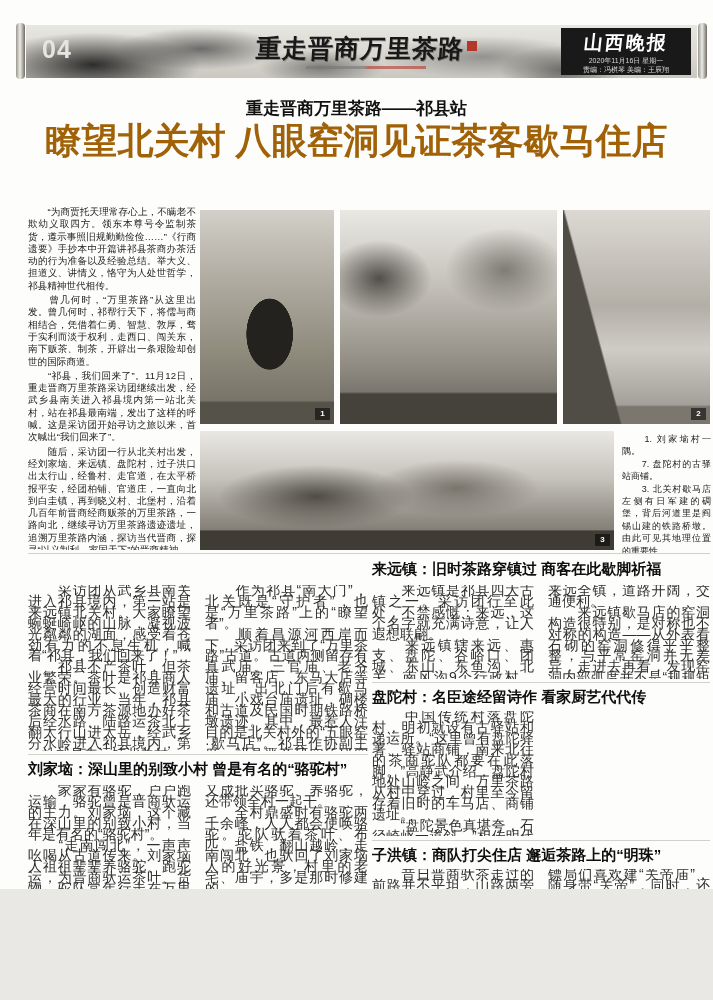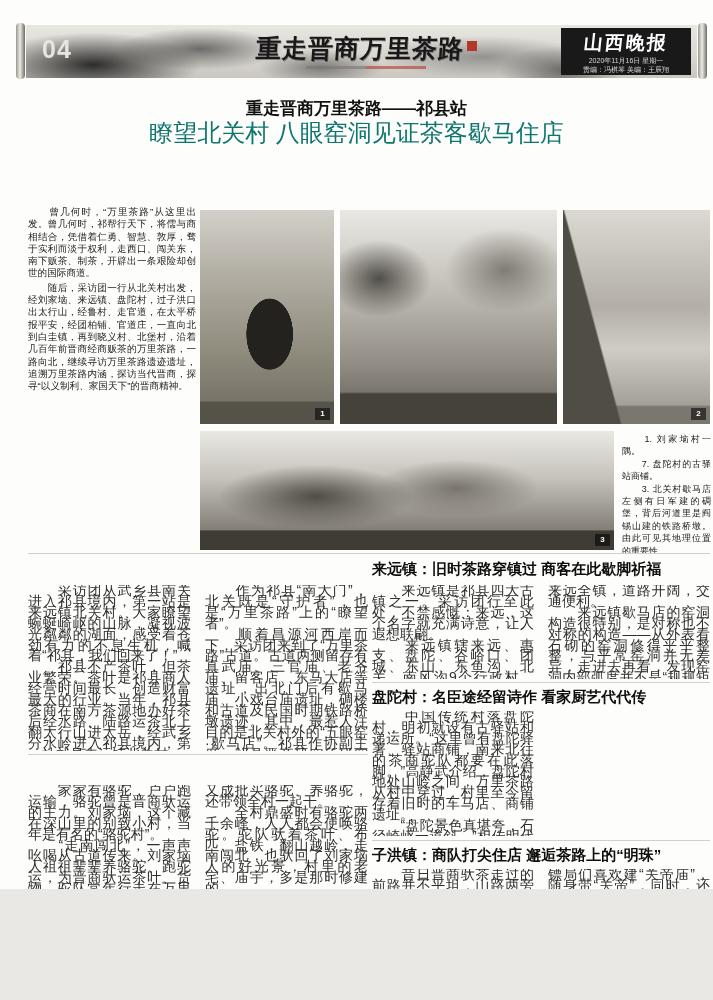--- a/index.html
+++ b/index.html
@@ -24,21 +24,21 @@
   .logo-sub{margin-top:1px;height:3px;width:120px;margin-left:auto;margin-right:auto;
             background:linear-gradient(90deg,#777 0 48%,#b5372b 52% 100%);opacity:.6;}
   .masthead-box{position:absolute;right:6px;top:3px;width:130px;height:47px;background:#191919;
                 color:#fff;text-align:center;padding-top:2px;box-sizing:border-box;}
   .masthead{font-size:19px;font-weight:900;letter-spacing:2px;transform:skewX(-6deg);display:inline-block;}
   .mh-line{font-size:7px;color:#d8d8d8;line-height:9px;}
   
   .kicker{position:absolute;left:0;top:97px;width:713px;text-align:center;
           font-size:17px;font-weight:bold;color:#111;}
   .headline{position:absolute;left:14px;width:685px;text-align:center;
-            font-size:24px;font-weight:400;color:#0f766e;letter-spacing:0;white-space:nowrap;}
+            font-size:36px;font-weight:700;color:#a16207;letter-spacing:0;white-space:nowrap;}
   #hl1{top:117px;} #hl2{top:159px;}
   
   .intro{position:absolute;left:28px;top:206px;width:168px;height:344px;overflow:hidden;
          font-size:9.6px;line-height:12.3px;text-align:justify;color:#222;}
   .intro p{margin:0 0 2px 0;}
   
   .photo{position:absolute;overflow:hidden;background-color:#a8a49c;}
   #photoA{left:200px;top:210px;width:134px;height:214px;background:
       linear-gradient(0deg,#55524a 0,#55524a 10%,rgba(85,82,74,0) 11%),
       radial-gradient(ellipse 42px 64px at 52% 58%, #24221e 0 55%, rgba(36,34,30,0) 56%),
@@ -105,21 +105,23 @@
       <div class="masthead">山西晚报</div>
       <div class="mh-line">2020年11月16日 星期一</div>
       <div class="mh-line">责编：冯棋琴 美编：王辰翔</div>
     </div>
   </div>
 
   <div class="kicker">重走晋商万里茶路——祁县站</div>
   <div class="headline" id="hl1">瞭望北关村 八眼窑洞见证茶客歇马住店</div>
 
   <div class="intro">
+    <p>　　“为商贾托天理常存心上，不瞒老不欺幼义取四方。领东本尊号令监制茶货，遵示事照旧规勤勤俭俭……”《行商遗要》手抄本中开篇讲祁县茶商办茶活动的行为准备以及经验总结。举大义、担道义、讲情义，恪守为人处世哲学，祁县精神世代相传。</p>
     <p>　　曾几何时，“万里茶路”从这里出发。曾几何时，祁帮行天下，将儒与商相结合，凭借着仁勇、智慧、敦厚，骛于实利而淡于权利，走西口、闯关东，南下贩茶、制茶，开辟出一条艰险却创世的国际商道。</p>
+    <p>　　“祁县，我们回来了”。11月12日，重走晋商万里茶路采访团继续出发，经武乡县南关进入祁县境内第一站北关村，站在祁县最南端，发出了这样的呼喊。这是采访团开始寻访之旅以来，首次喊出“我们回来了”。</p>
     <p>　　随后，采访团一行从北关村出发，经刘家垴、来远镇、盘陀村，过子洪口出太行山，经鲁村、走官道，在太平桥报平安，经团柏铺、官道庄，一直向北到白圭镇，再到晓义村、北堡村，沿着几百年前晋商经商贩茶的万里茶路，一路向北，继续寻访万里茶路遗迹遗址，追溯万里茶路内涵，探访当代晋商，探寻“以义制利、家国天下”的晋商精神。</p>
   </div>
 
   <div class="photo" id="photoA">
     <span class="badge">1</span>
   </div>
   <div class="photo" id="photoB"></div>
   <div class="photo" id="photoC">
     <span class="badge">2</span>
   </div>
@@ -150,20 +152,21 @@
 　　来远镇辖来远、惠支、盘陀、谷峪口、团城、东山、东鱼沟、北关、南风沟9个行政村，76个自然村。如今镇上多留下老年人，静守岁月。
 　　旧时，万里茶路在这里穿镇而过，茶帮常在这里歇脚休息。现在，208国道贯穿</div>
   <div class="col" id="ly2">来远全镇，道路开阔，交通便利。
 　　来远镇歇马店的窑洞构造很特别，是对称也不对称的构造——从外表看石砌的窑洞修得平平整整，与平常窑洞并无差异，走进去再看，发现窑洞内部弧度并不是“规规矩矩”。
 　　来远镇主街路东的坡上，至今尚存明清时期的油山寺和关帝庙遗址。曾经，络绎不绝的客商、茶帮来到这里，歇脚之余还要进香祈福。</div>
 
   <h2 class="art-title" id="t-pt">盘陀村：名臣途经留诗作 看家厨艺代代传</h2>
   <div class="col" id="pt1">　　中国传统村落盘陀村，明初就设有古驿站和递运所。“这里曾有盘陀驿署、驿站商铺，南来北往的茶商驼队都要在此落脚。”高静武介绍，盘陀村地处山岭之间，万里茶路从村中穿过，村里至今留存着旧时的车马店、商铺遗址。
 　　“盘陀景色真堪夸，石径崎岖一道斜。”相传明代一位名臣途经此地，曾留下这样的诗句。</div>
 
+  <h2 class="art-title" id="t-lj">刘家垴：深山里的别致小村 曾是有名的“骆驼村”</h2>
   <div class="col" id="lj1">　　家家有骆驼，户户跑运输，骆驼曾是晋商驮运的主力。刘家垴，这个藏在深山里的别致小村，当年是有名的“骆驼村”。
 　　“走南闯北”，一声声吆喝从古道传来。刘家垴人祖祖辈辈养骆驼、跑驼运，为晋商驮运茶叶、货物，驼队常年行走在万里茶路上，北上归化、恰克图，南下茶山，留下了深深的蹄印。
 　　刘家垴村为数不多的老宅院，门楼砖雕精致考究，檐下木雕花饰依稀可见当年的光景。村里的老人说，鼎盛时全村养有骆驼数百峰，白天几乎见不到青壮年，都赶着驼队在外跑运输，后</div>
   <div class="col" id="lj2">又成批买骆驼、养骆驼，还带领全村一起干。
 　　全村鼎盛时有骆驼两千余峰，人人都会使唤骆驼。驼队驮着茶叶、布匹、盐铁，翻山越岭，走南闯北，也驮回了刘家垴人的好光景，村里的老宅、庙宇，多是那时修建的。
 　　如今，骆驼早已不见踪影，但“骆驼村”的故事仍在流传。村里还保留着当年拴骆驼的石桩和喂骆驼的石槽，无声地诉说着万里茶路上的驼铃岁月。</div>
 
   <h2 class="art-title" id="t-zh">子洪镇：商队打尖住店 邂逅茶路上的“明珠”</h2>
   <div class="col" id="zh1">　　昔日晋商驮茶走过的前路并不平坦，山路两旁的峭壁悬崖，都比较险峻。今年83岁的祁县文化名人、祁县古村落管理处顾问渠义全老先生带着采访团，来到子洪口石佛崖。他说，子洪口是出入太行的咽喉要道，崖壁上的石佛，见证了万里茶路的驼铃声声。渠义全介绍，晋商</div>
   <div class="col" id="zh2">镖局们喜欢建“关帝庙”，随身带“关帝”，同时，还会拜佛祈福求平安。

